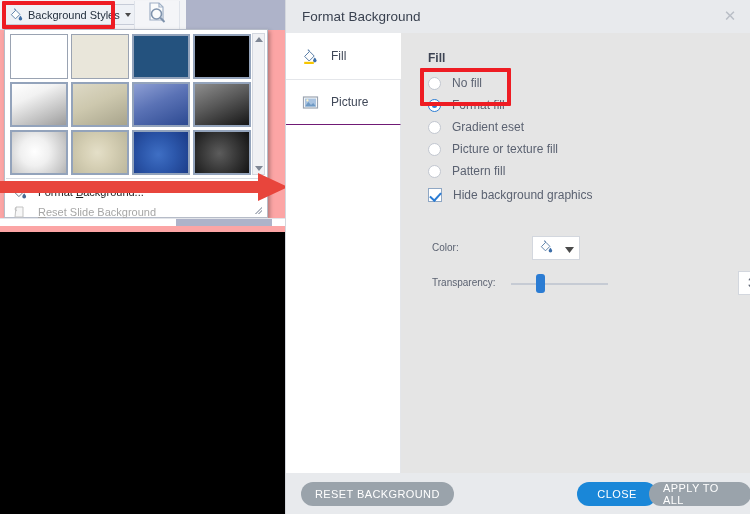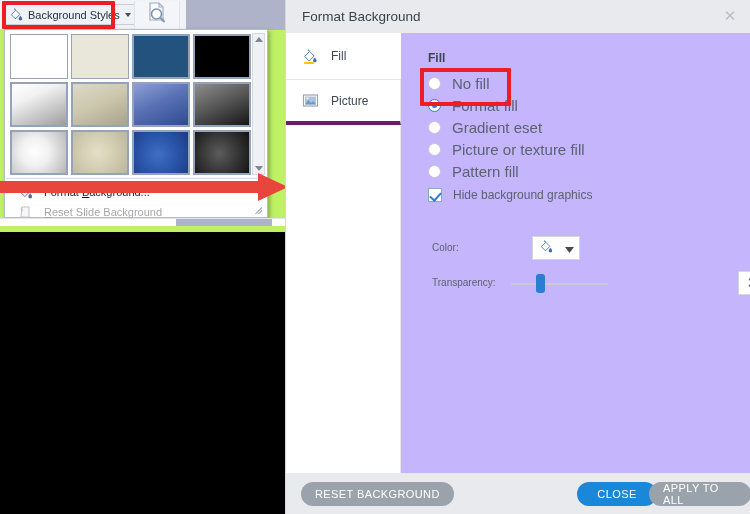--- a/index.html
+++ b/index.html
@@ -14,21 +14,21 @@
     position: relative;
     width: 750px; height: 514px;
     background: #000000;
   }
 
   
   #ppt-area {
     position: absolute;
     left: 0; top: 0;
     width: 285px; height: 232px;
-    background: #bef264;
+    background: #fca5a5;
     overflow: hidden;
   }
   .ribbon-strip {
     position: absolute;
     left: 0; top: 0;
     width: 285px; height: 30px;
     background: #f2f3f6;
     border-bottom: 1px solid #cdd2dc;
   }
   .ribbon-bg-tint {
@@ -114,21 +114,21 @@
   .gal-sep {
     position: absolute; left: 1px; top: 148px;
     width: 260px; height: 1px; background: #d8dbe2;
   }
   .menu-item {
     position: absolute; left: 1px;
     width: 260px; height: 19px;
     display: flex; align-items: center;
     font-size: 11px;
     color: #1c1c1c;
-    padding-left: 12px;
+    padding-left: 6px;
   }
   .menu-item.disabled { color: #a6a6a6; }
   .menu-item .mi-ico {
     width: 16px; height: 16px;
     margin-right: 10px;
     position: relative;
   }
   .menu-item u { text-decoration: underline; }
   .gal-grip {
     position: absolute; right: 5px; bottom: 3px;
@@ -162,21 +162,21 @@
   #hl-fillmode { left: 420px; top: 68px; width: 91px; height: 38px; }
 
   
   .red-arrow { position: absolute; left: 0; top: 172px; }
 
   
   #dialog {
     position: absolute;
     left: 285px; top: 0;
     width: 465px; height: 514px;
-    background: #c4b5fd;
+    background: #e5e5e5;
     border-left: 1px solid #d4d7dd;
   }
   .dlg-title {
     position: absolute; left: 0; top: 0;
     width: 465px; height: 33px;
     background: #e8eaed;
     display: flex; align-items: center;
   }
   .dlg-title .t {
     margin-left: 16px;
@@ -209,21 +209,21 @@
   }
   .tab-item .tab-ico {
     width: 17px; height: 17px;
     margin-right: 12px;
     position: relative;
     flex: none;
   }
   .tab-item.selected { background: #ffffff; }
   .tab-item.unselected {
     border-top: 1px solid #e4e6ea;
-    border-bottom: 4px solid #701a75;
+    border-bottom: 1px solid #701a75;
     border-right: 1px solid #e4e6ea;
   }
   .tabs-divider {
     position: absolute; left: 114px; top: 125px;
     width: 1px; height: 348px;
     background: #e4e6ea;
   }
 
   
   .content-col {
@@ -232,21 +232,21 @@
     width: 350px; height: 440px;
   }
   .sec-head {
     position: absolute; left: 27px; top: 18px;
     font-size: 12px; font-weight: bold;
     color: #3d4453;
   }
   .radio-row {
     position: absolute; left: 27px;
     display: flex; align-items: center;
-    font-size: 15px; color: #5b6271;
+    font-size: 12px; color: #5b6271;
     height: 20px;
   }
   .radio {
     width: 13px; height: 13px;
     border-radius: 50%;
     border: 1px solid #c2c7d0;
     background: #ffffff;
     margin-right: 11px;
     position: relative;
     flex: none;

